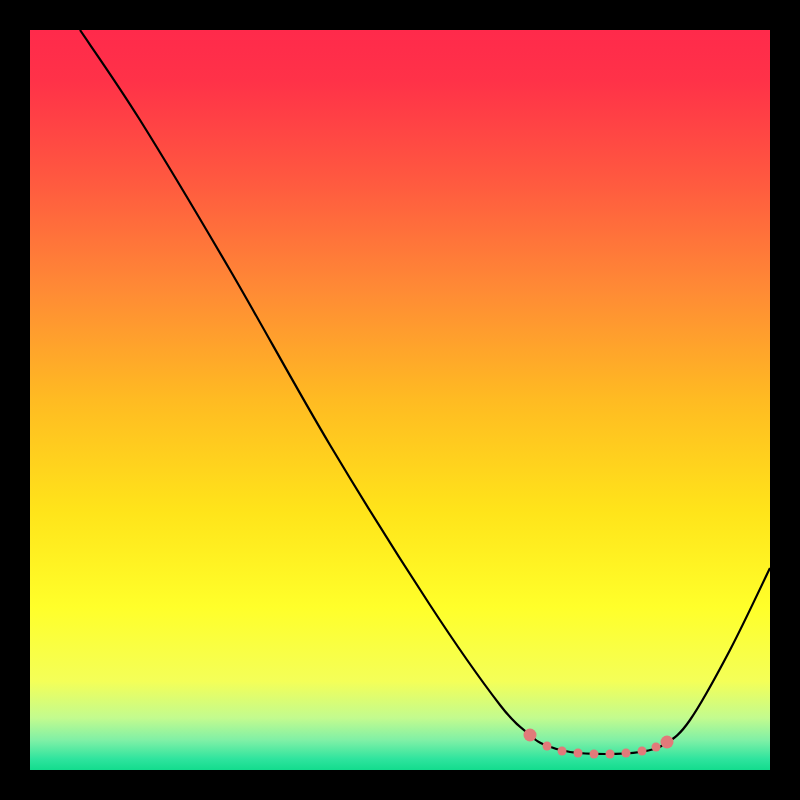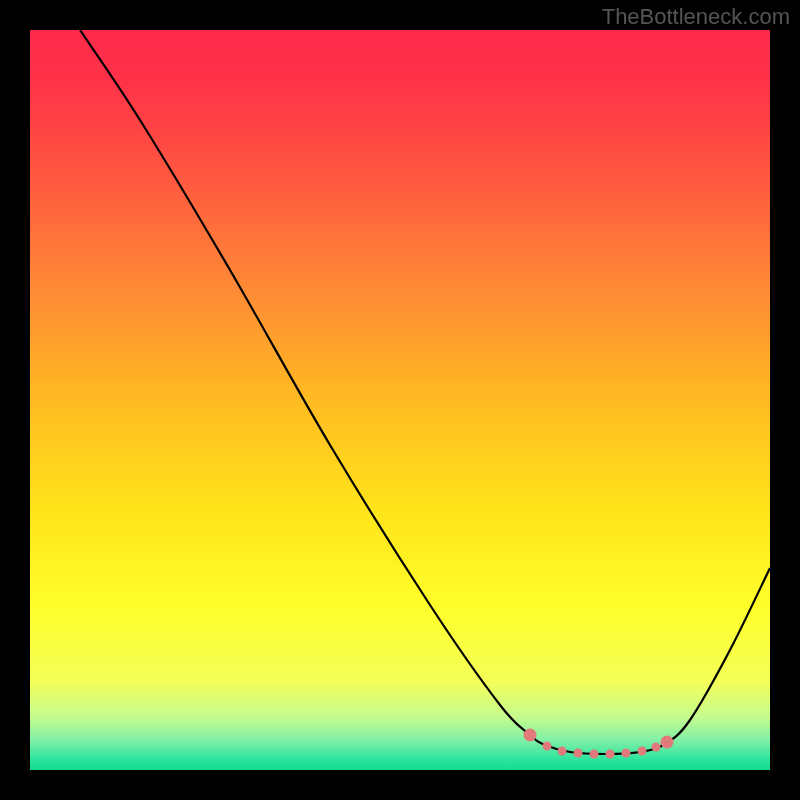--- a/index.html
+++ b/index.html
@@ -52,21 +52,20 @@
     width: 13px; height: 13px;
   }
   .marker.mid {
     width: 9px; height: 9px;
   }
 </style>
 </head>
 <body>
 
 <div class="container">
-  <div class="watermark">TheBottleneck.com</div>
   <div class="plot">
     <svg class="gradient" viewBox="0 0 740 740" preserveAspectRatio="none">
       <defs>
         <linearGradient id="bg-grad" x1="0" y1="0" x2="0" y2="1">
             <stop offset="0%" stop-color="#ff2a4b"></stop>
             <stop offset="7.000000000000001%" stop-color="#ff3248"></stop>
             <stop offset="20%" stop-color="#ff5840"></stop>
             <stop offset="35%" stop-color="#ff8a35"></stop>
             <stop offset="50%" stop-color="#ffbb22"></stop>
             <stop offset="65%" stop-color="#ffe41a"></stop>

